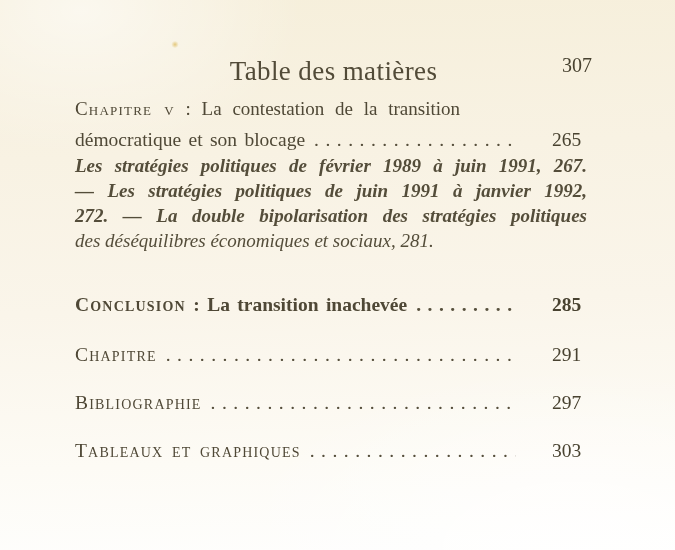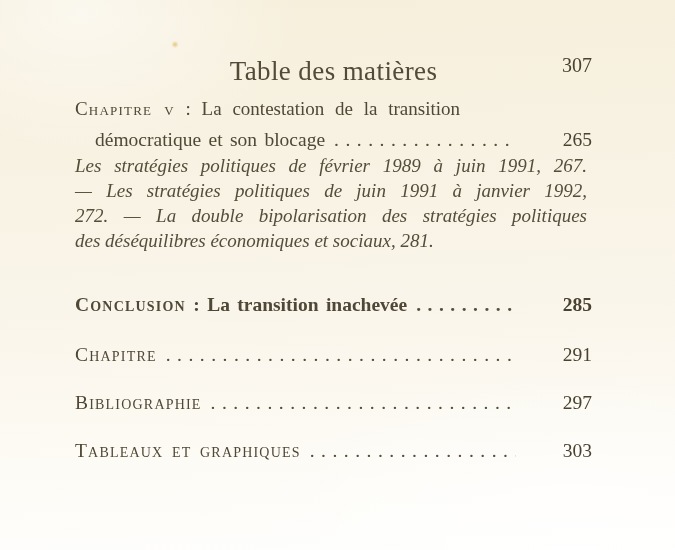--- a/index.html
+++ b/index.html
@@ -71,41 +71,41 @@
     overflow: hidden;
     white-space: nowrap;
     letter-spacing: 6.5px;
     margin-left: 9px;
     margin-right: 36px;
     color: #564f3c;
   }
   .pagenum {
     flex: none;
     width: 40px;
-    text-align: right;
     font-size: 19.5px;
     color: #484230;
   }
-  .row-chapter2  { top: 127px; margin-left: 20px; }
+  .row-chapter2  { top: 127px; }
   .row-conclusion { top: 292px; font-weight: bold; }
   .row-annexes    { top: 342px; }
   .row-biblio     { top: 390px; }
   .row-tableaux   { top: 438px; }
   .summary {
     position: absolute;
     top: 153px; left: 0;
     width: 512px;
     font-style: italic;
     font-size: 19px;
     line-height: 25px;
     color: #544d3a;
   }
   .summary .jline {
     text-align: justify;
     text-align-last: justify;
+    font-weight: bold;
   }
   .summary .lastline { text-align: left; }
 </style>
 </head>
 <body>
 
 <div class="page">
   <div class="speck"></div>
   <div class="inner">
 

